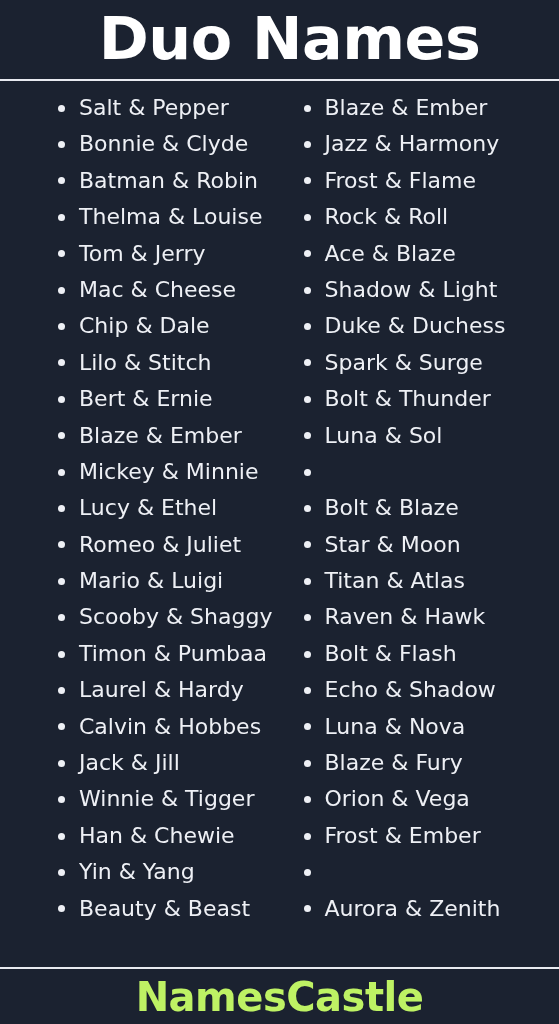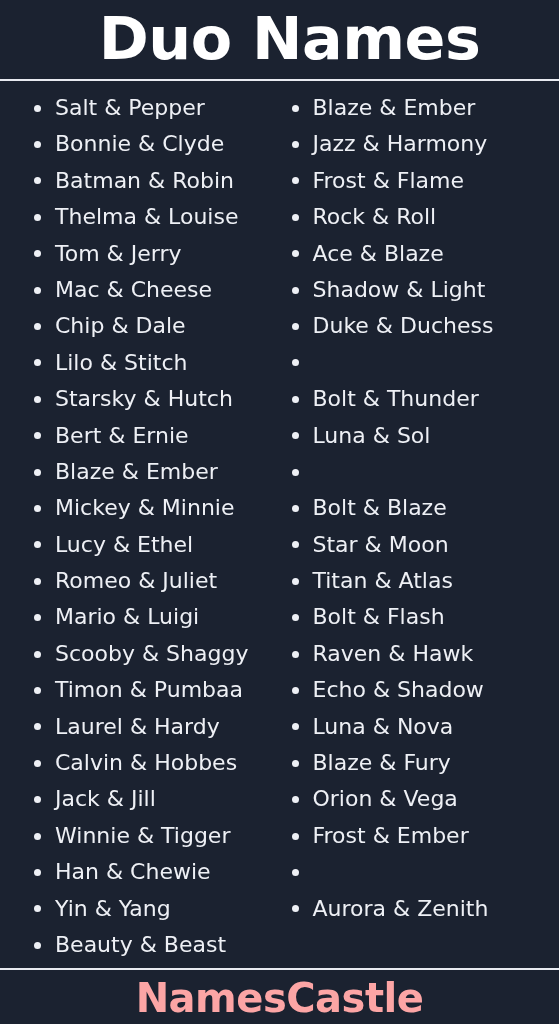--- a/index.html
+++ b/index.html
@@ -59,20 +59,21 @@
     height: 2px;
     background: #e8eaf0;
   }
   
   .content {
     flex: 1 1 auto;
     display: flex;
     flex-direction: row;
     padding: 8px 0 4px 0;
     box-sizing: border-box;
+    margin-left: 24px;
   }
   .column {
     flex: 1 1 50%;
     box-sizing: border-box;
     padding: 0;
   }
   .column-left  { padding-left: 34px; }
   .column-right { padding-left: 12px; }
 
   ul.name-list {
@@ -104,21 +105,21 @@
   }
   
   .footer {
     flex: 0 0 54px;
     display: flex;
     align-items: center;
     justify-content: center;
     background: #1b2230;
   }
   .footer-brand {
-    color: #fca5a5;
+    color: #bef264;
     font-family: "DejaVu Sans", sans-serif;
     font-weight: bold;
     font-size: 40px;
     line-height: 40px;
     letter-spacing: -0.5px;
     white-space: nowrap;
   }
 </style>
 </head>
 <body>
@@ -161,24 +162,20 @@
           <li>
             <span class="bullet"></span>
             <span class="item-label">Chip &amp; Dale</span>
           </li>
           <li>
             <span class="bullet"></span>
             <span class="item-label">Lilo &amp; Stitch</span>
           </li>
           <li>
             <span class="bullet"></span>
-            <span class="item-label">Starsky &amp; Hutch</span>
-          </li>
-          <li>
-            <span class="bullet"></span>
             <span class="item-label">Bert &amp; Ernie</span>
           </li>
           <li>
             <span class="bullet"></span>
             <span class="item-label">Blaze &amp; Ember</span>
           </li>
           <li>
             <span class="bullet"></span>
             <span class="item-label">Mickey &amp; Minnie</span>
           </li>
@@ -257,20 +254,21 @@
           <li>
             <span class="bullet"></span>
             <span class="item-label">Shadow &amp; Light</span>
           </li>
           <li>
             <span class="bullet"></span>
             <span class="item-label">Duke &amp; Duchess</span>
           </li>
           <li>
             <span class="bullet"></span>
+            <span class="item-label">Spark &amp; Surge</span>
           </li>
           <li>
             <span class="bullet"></span>
             <span class="item-label">Bolt &amp; Thunder</span>
           </li>
           <li>
             <span class="bullet"></span>
             <span class="item-label">Luna &amp; Sol</span>
           </li>
           <li>
@@ -283,25 +281,25 @@
           <li>
             <span class="bullet"></span>
             <span class="item-label">Star &amp; Moon</span>
           </li>
           <li>
             <span class="bullet"></span>
             <span class="item-label">Titan &amp; Atlas</span>
           </li>
           <li>
             <span class="bullet"></span>
+            <span class="item-label">Raven &amp; Hawk</span>
+          </li>
+          <li>
+            <span class="bullet"></span>
             <span class="item-label">Bolt &amp; Flash</span>
-          </li>
-          <li>
-            <span class="bullet"></span>
-            <span class="item-label">Raven &amp; Hawk</span>
           </li>
           <li>
             <span class="bullet"></span>
             <span class="item-label">Echo &amp; Shadow</span>
           </li>
           <li>
             <span class="bullet"></span>
             <span class="item-label">Luna &amp; Nova</span>
           </li>
           <li>

